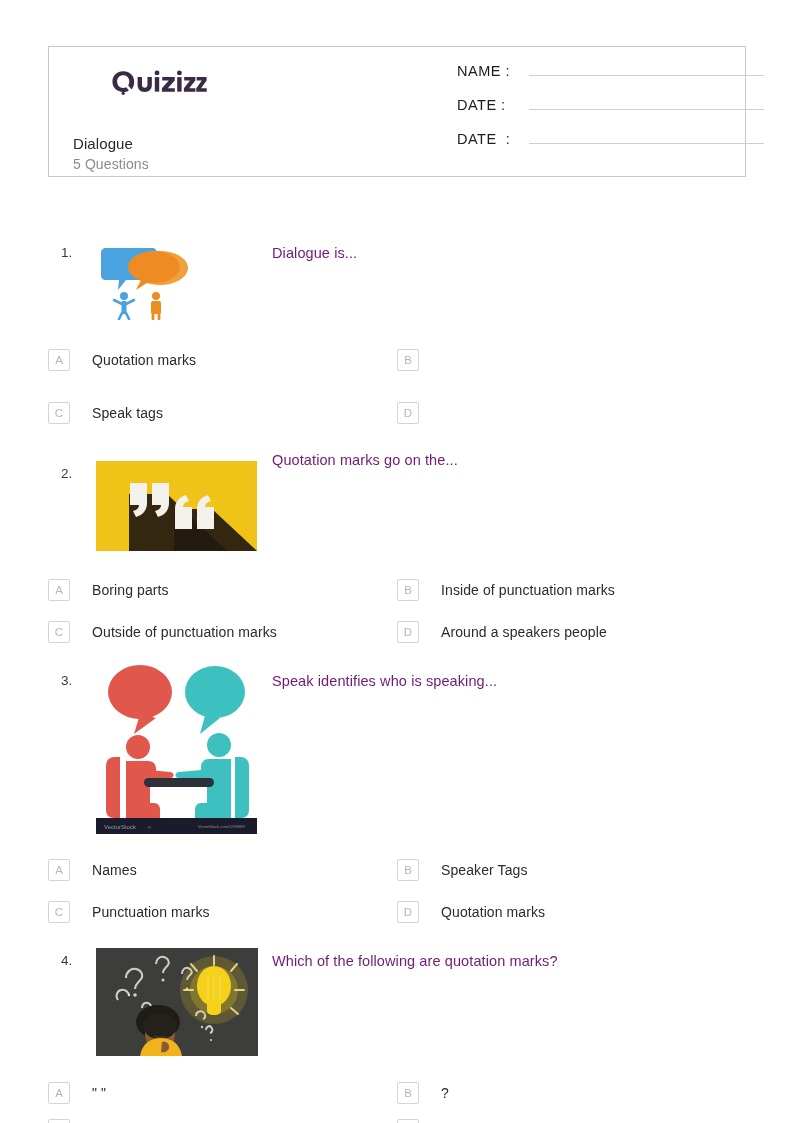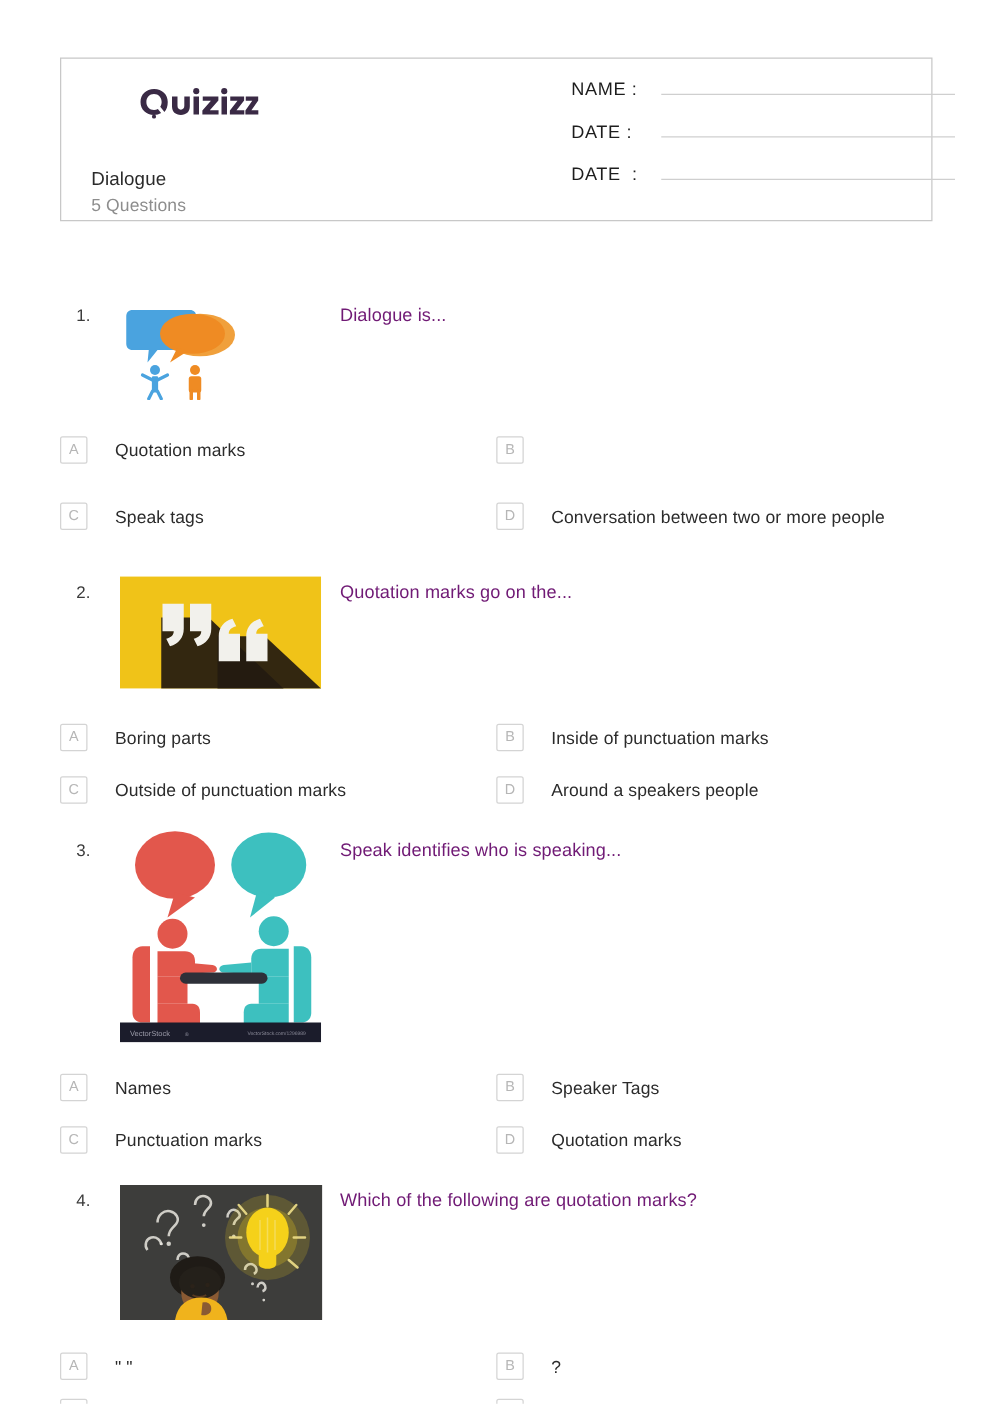--- a/index.html
+++ b/index.html
@@ -177,21 +177,20 @@
       </div>
       <div class="opt opt-col-b" style="top:348px">
         <span class="opt-letter">B</span>
       </div>
       <div class="opt opt-col-a" style="top:401px">
         <span class="opt-letter">C</span>
         <span class="opt-text">Speak tags</span>
       </div>
       <div class="opt opt-col-b" style="top:401px">
         <span class="opt-letter">D</span>
-        <span class="opt-text" style="max-width:268px">Conversation between two or more people</span>
       </div>
     </div>
   </div>
 
   <div class="q-block">
     <div class="q-num" style="top:466px">2.</div>
 
     <div class="q-img img2" style="top:461px">
       <svg width="161" height="90" viewBox="0 0 161 90">
         <rect width="161" height="90" fill="#f0c318"></rect>
@@ -200,21 +199,21 @@
         <path d="M78 48h38l45 42H78z" fill="#231a10" opacity="0.92"></path>
 
         <path d="M34 22h17v20c0 7-4 12-11 14l-3-6c4-1 6-3 6-6h-9V22z" fill="#f2f1ec"></path>
         <path d="M56 22h17v20c0 7-4 12-11 14l-3-6c4-1 6-3 6-6h-9V22z" fill="#f2f1ec"></path>
 
         <path d="M96 68h-17V48c0-7 4-12 11-14l3 6c-4 1-6 3-6 6h9v22z" fill="#f2f1ec"></path>
         <path d="M118 68h-17V48c0-7 4-12 11-14l3 6c-4 1-6 3-6 6h9v22z" fill="#f2f1ec"></path>
       </svg>
     </div>
 
-    <div class="q-text" style="top:466px">Quotation marks go on the...</div>
+    <div class="q-text" style="top:452px">Quotation marks go on the...</div>
 
     <div class="opt-grid">
       <div class="opt opt-col-a" style="top:578px">
         <span class="opt-letter">A</span>
         <span class="opt-text">Boring parts</span>
       </div>
       <div class="opt opt-col-b" style="top:578px">
         <span class="opt-letter">B</span>
         <span class="opt-text">Inside of punctuation marks</span>
       </div>

